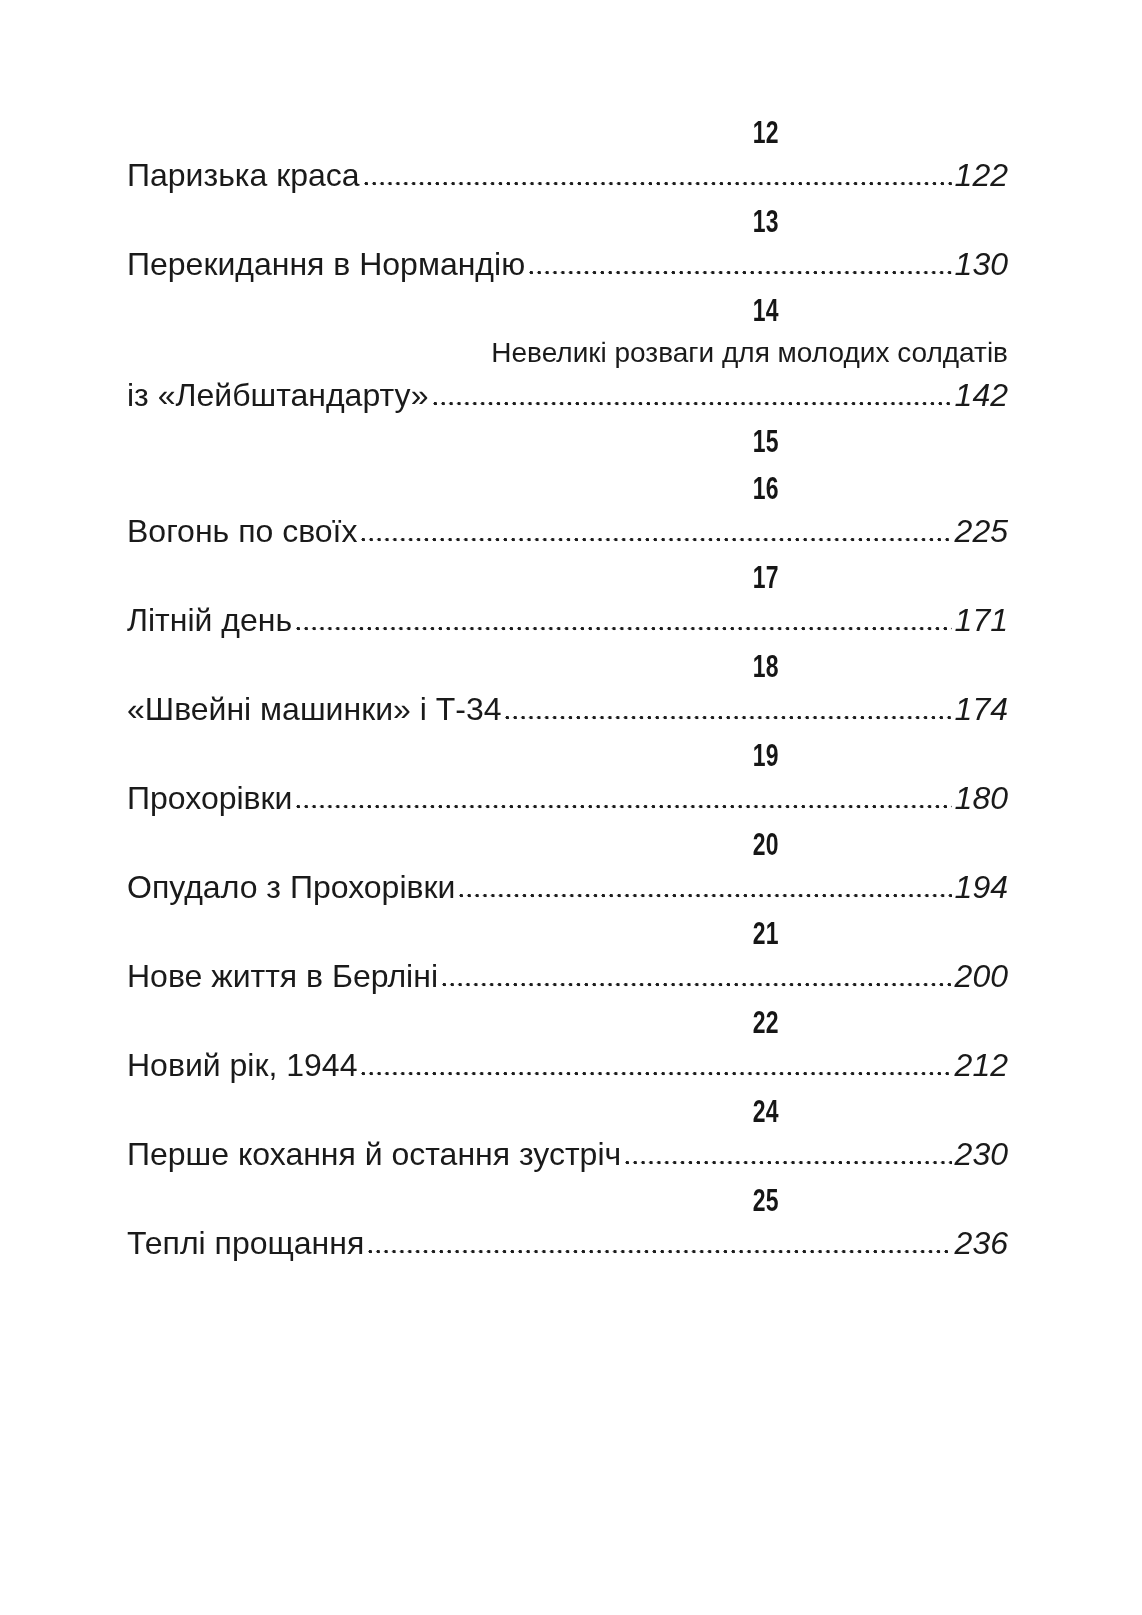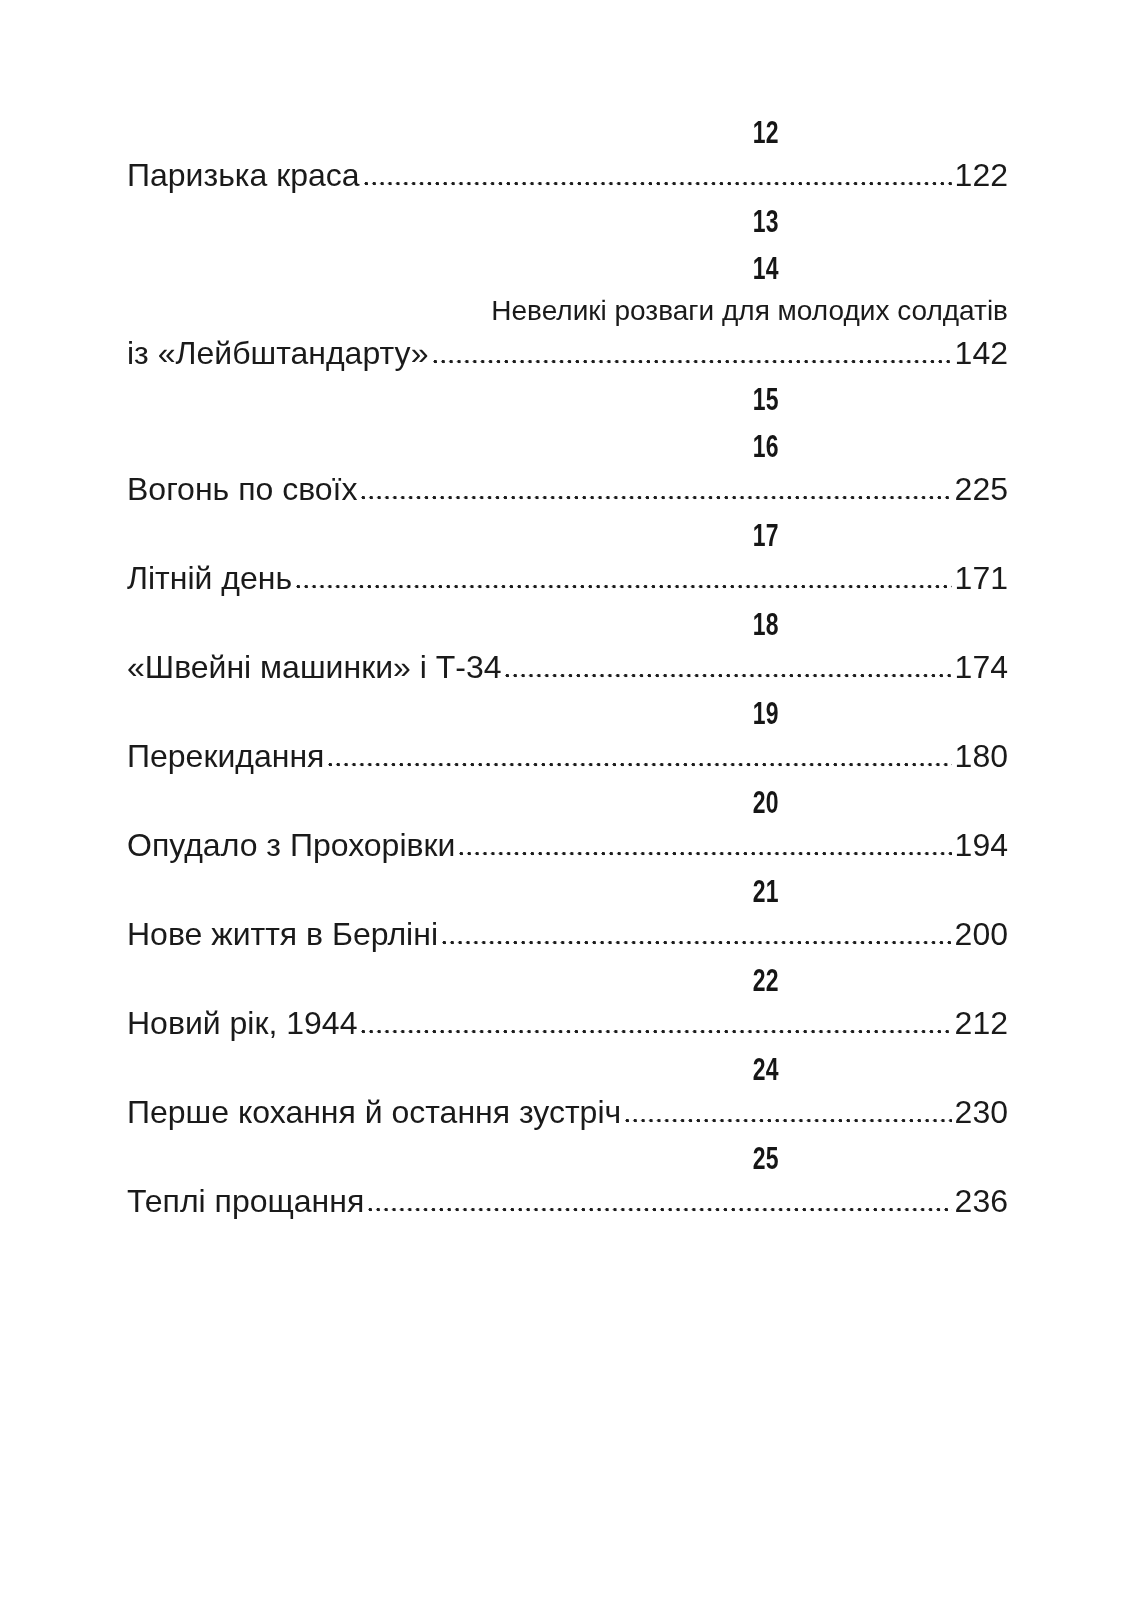--- a/index.html
+++ b/index.html
@@ -54,39 +54,45 @@
     flex: 1;
     height: 5px;
     margin: 0 3px 1px 4px;
     background-image: radial-gradient(circle at 2.2px 2.6px, #1c1c1c 1.55px, rgba(0,0,0,0) 1.95px);
     background-size: 7.9px 5px;
     background-repeat: repeat-x;
     background-position: left bottom;
   }
   .pg {
     white-space: nowrap;
+    font-style: italic;
   }
 </style>
 </head>
 <body>
 
 <div class="page">
   <div class="toc">
 
     <div class="entry">
       <div class="num">12</div>
       <div class="row">
         <span class="title">Паризька краса</span>
         <span class="dots"></span>
         <span class="pg">122</span>
       </div>
     </div>
 
     <div class="entry">
       <div class="num">13</div>
+      <div class="row">
+        <span class="title">Перекидання в Нормандію</span>
+        <span class="dots"></span>
+        <span class="pg">130</span>
+      </div>
     </div>
 
     <div class="entry">
       <div class="num">14</div>
       <div class="title-pre">Невеликі розваги для молодих солдатів</div>
       <div class="row">
         <span class="title">із «Лейбштандарту»</span>
         <span class="dots"></span>
         <span class="pg">142</span>
       </div>
@@ -119,21 +125,21 @@
       <div class="row">
         <span class="title">«Швейні машинки» і Т-34</span>
         <span class="dots"></span>
         <span class="pg">174</span>
       </div>
     </div>
 
     <div class="entry">
       <div class="num">19</div>
       <div class="row">
-        <span class="title">Перекидання</span>
+        <span class="title">Прохорівки</span>
         <span class="dots"></span>
         <span class="pg">180</span>
       </div>
     </div>
 
     <div class="entry">
       <div class="num">20</div>
       <div class="row">
         <span class="title">Опудало з Прохорівки</span>
         <span class="dots"></span>

